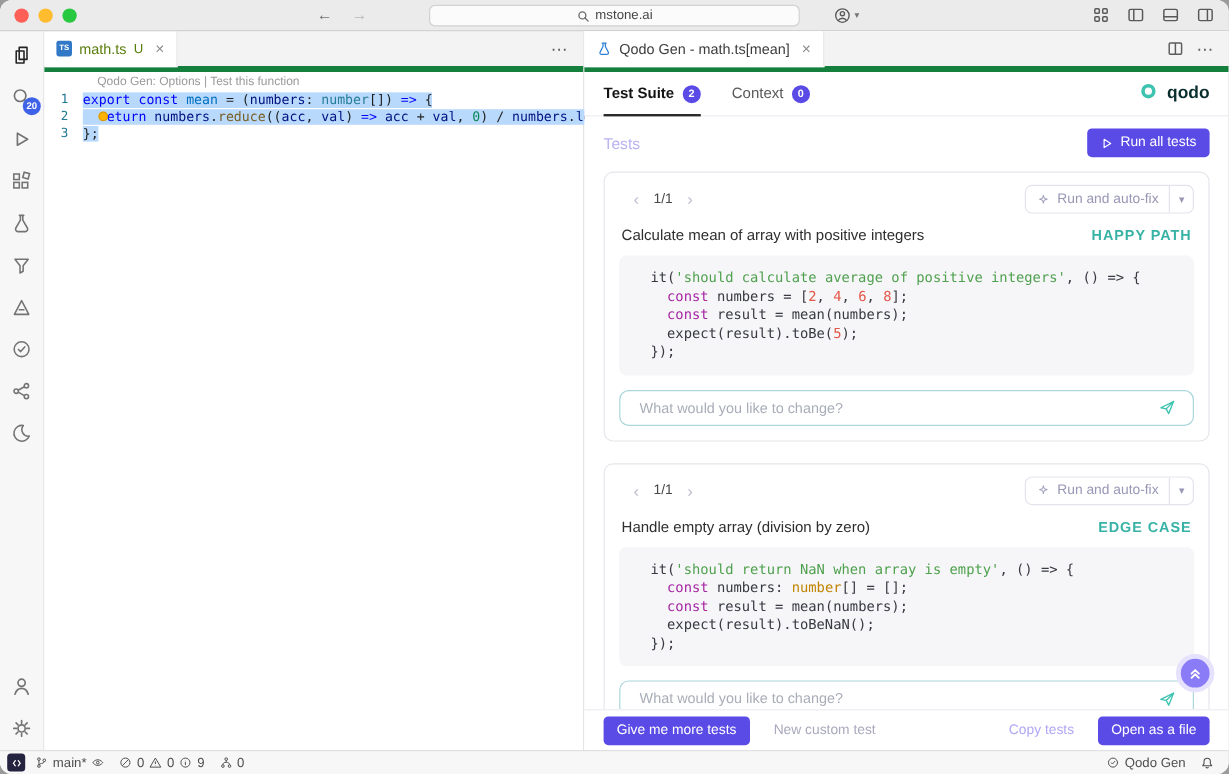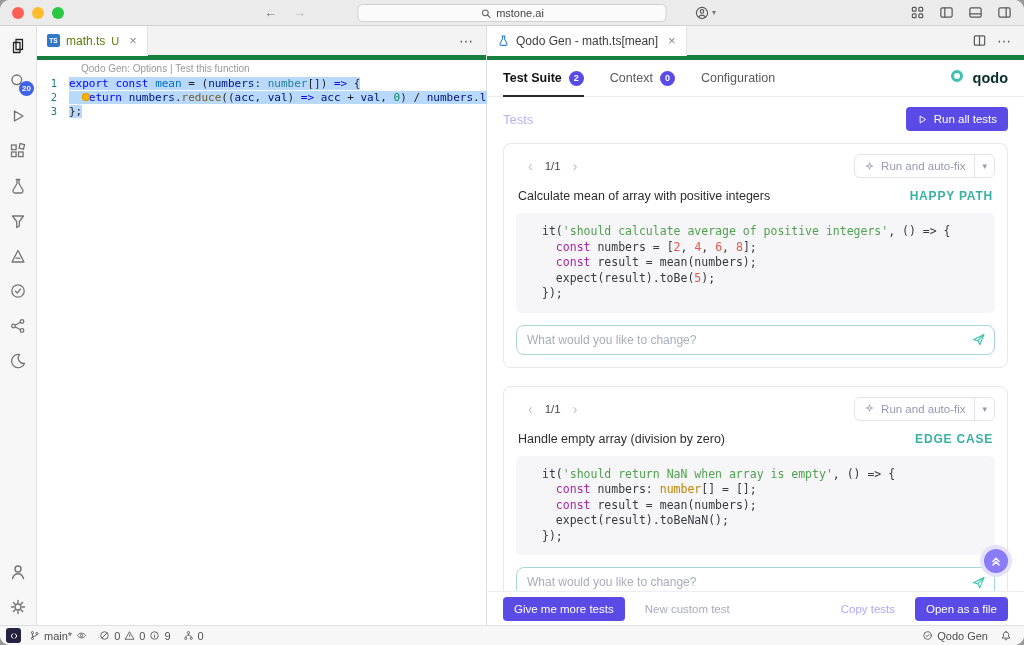--- a/index.html
+++ b/index.html
@@ -65,21 +65,21 @@
   .pg-btn{color:#bdbdd0;font-size:14px;cursor:pointer;line-height:1;}
   .pg-label{font-size:11.5px;color:#484848;}
   .runfix-wrap{margin-left:auto;display:flex;align-items:stretch;border:1px solid #e3e3ee;border-radius:6px;height:24px;color:#9897b5;font-size:11.5px;background:#fff;}
   .runfix-main{display:flex;align-items:center;gap:6px;padding:0 9px;cursor:pointer;}
   .runfix-caret{display:flex;align-items:center;padding:0 7px;border-left:1px solid #e3e3ee;cursor:pointer;font-size:9px;}
   .card-title-row{display:flex;align-items:baseline;margin:11px 2px 10px;}
   .card-title{font-size:12.5px;color:#2e2e2e;}
   .card-tag{margin-left:auto;font-size:12px;font-weight:bold;letter-spacing:.8px;color:#38b2a5;}
   .card-code{background:#f6f6f8;border-radius:6px;padding:11px 10px 11px 26px;font-family:"DejaVu Sans Mono",monospace;font-size:11.5px;line-height:15.5px;color:#383a42;white-space:pre;overflow:hidden;}
   .tk-kw{color:#a626a4}.tk-str{color:#50a14f}.tk-num{color:#e45649}.tk-typ{color:#c18401}.tk-pl{color:#383a42}
-  .card-input{margin-top:12px;display:flex;align-items:center;border:1.5px solid #a9d6dc;border-radius:8px;height:30px;padding:0 8px;gap:8px;}
+  .card-input{margin-top:12px;display:flex;align-items:center;border:1.5px solid #a9d6dc;border-radius:8px;height:30px;padding:0 14px;gap:8px;}
   .card-input input{flex:1;border:none;outline:none;font-size:12px;color:#333;font-family:inherit;background:transparent;}
   .card-input input::placeholder{color:#a8adb8;}
   .send{color:#3ec3b1;display:flex;cursor:pointer;}
   .pfooter{border-top:1px solid #ededf2;height:34px;display:flex;align-items:center;gap:14px;padding:0 16px;flex:0 0 auto;background:#fff;}
   .link-muted{color:#a9a9bd;font-size:11.5px;cursor:pointer;background:none;border:none;font-family:inherit;}
   .link-purple{color:#b0a7f5;font-size:11.5px;cursor:pointer;margin-left:auto;background:none;border:none;font-family:inherit;}
   .scrolltop{position:absolute;right:12px;bottom:48px;width:32px;height:32px;border-radius:50%;background:#8a7bf7;border:4px solid #e6e1fd;display:flex;align-items:center;justify-content:center;cursor:pointer;color:#fff;padding:0;}
   
   .statusbar{height:20px;background:#f7f7f7;border-top:1px solid #e0e0e0;display:flex;align-items:center;padding:0 6px;font-size:11px;color:#4f4f4f;}
   .sb-item{display:flex;align-items:center;gap:4px;padding:0 6px;height:100%;cursor:pointer;}
@@ -282,23 +282,20 @@
       <div class="panel-body">
         <div class="pnav">
           <span class="pnav-tab active">
             <span>Test Suite</span>
             <span class="pbadge">2</span>
           </span>
           <span class="pnav-tab">
             <span>Context</span>
             <span class="pbadge">0</span>
           </span>
-          <span class="pnav-tab">
-            <span>Configuration</span>
-          </span>
           <span class="brand">
             <span class="brand-ring"></span>
             <span class="brand-name">qodo</span>
           </span>
         </div>
 
         <div class="tests-row">
           <span class="tests-title">Tests</span>
           <button class="btn-primary runall">
             <svg width="11" height="11" viewBox="0 0 16 16" fill="none" stroke="#fff" stroke-width="1.4" stroke-linejoin="round">

